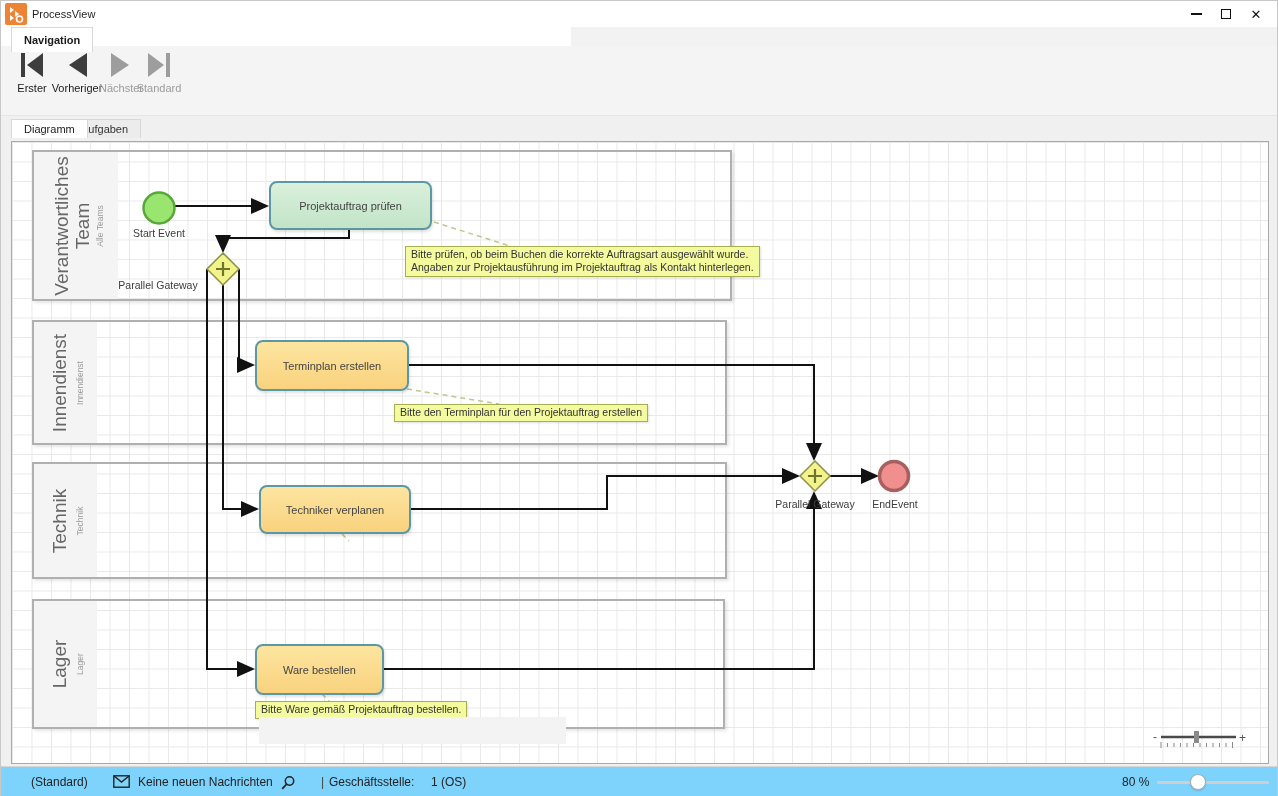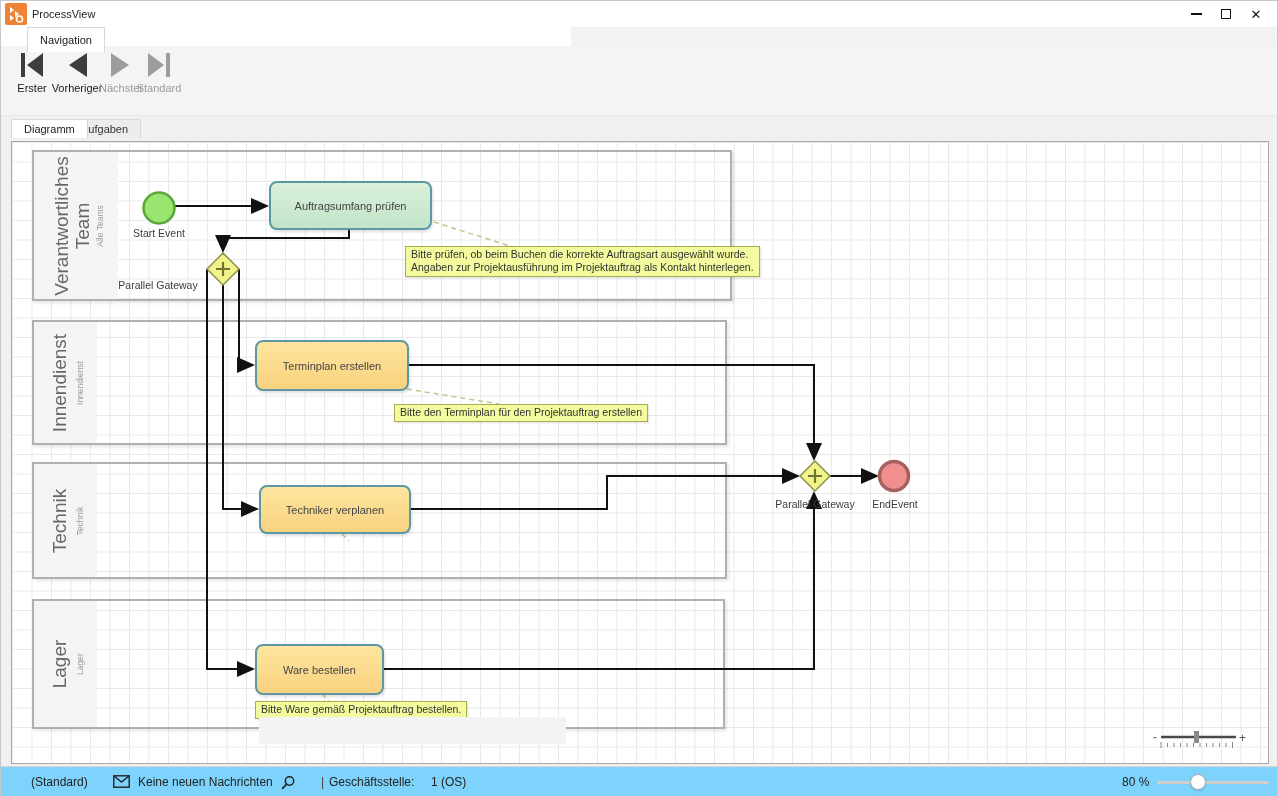--- a/index.html
+++ b/index.html
@@ -16,23 +16,23 @@
   .wbtn { position:absolute; top:0; width:30px; height:26px; display:flex; align-items:center;
     justify-content:center; color:#111; }
   #btn-min  { right:66px; } #btn-max { right:36px; } #btn-close { right:6px; }
   #btn-min span.bar { width:11px; height:2px; background:#111; display:block; }
   #btn-max span.box { width:10px; height:10px; border:1.5px solid #111; display:block; }
   #btn-close { font-size:13px; }
 
   
   #ribbon-tabrow { position:absolute; left:0; top:26px; width:100%; height:19px; background:#ffffff; }
   #ribbon-tabrow .right-shade { position:absolute; left:570px; top:0; right:0; height:19px; background:#f2f2f2; }
-  #tab-navigation { position:absolute; left:26px; top:0; height:19px; padding:12px 12px; background:#fff;
+  #tab-navigation { position:absolute; left:10px; top:0; height:19px; padding:12px 12px; background:#fff;
     border:1px solid #d8d8d8; border-bottom:none; font-size:11px; color:#1a1a1a;
-    display:flex; align-items:center; z-index:2; }
+    display:flex; align-items:center; z-index:2;font-weight:bold; }
   #ribbon-body { position:absolute; left:0; top:45px; width:100%; height:70px; background:#f4f4f4;
     border-bottom:1px solid #e6e6e6; }
   .rbtn { position:absolute; top:3px; height:60px; display:flex; flex-direction:column;
     align-items:center; justify-content:flex-start; }
   .rbtn svg { width:30px; height:28px; margin-top:2px; }
   .rbtn .lbl { font-size:11px; margin-top:3px; color:#1a1a1a; }
   .rbtn.disabled .lbl { color:#9b9b9b; }
   #rbtn-first { left:10px; width:42px; }
   #rbtn-prev  { left:52px; width:48px; }
   #rbtn-next  { left:100px; width:40px; }
@@ -266,21 +266,21 @@
           <line x1="1188" y1="601" x2="1188" y2="605"></line>
             <line x1="1194.5" y1="601" x2="1194.5" y2="605"></line>
           <line x1="1201" y1="601" x2="1201" y2="605"></line>
             <line x1="1207.5" y1="601" x2="1207.5" y2="605"></line>
           <line x1="1214" y1="601" x2="1214" y2="605"></line>
             <line x1="1220.5" y1="600" x2="1220.5" y2="606"></line>
         </g>
       </g>
     </svg>
 
-    <div class="task green" id="task-1">Auftragsumfang prüfen</div>
+    <div class="task green" id="task-1">Projektauftrag prüfen</div>
     <div class="task orange" id="task-2">Terminplan erstellen</div>
     <div class="task orange" id="task-3">Techniker verplanen</div>
     <div class="task orange" id="task-4">Ware bestellen</div>
 
     <div class="note" id="note-1">
       <div>Bitte prüfen, ob beim Buchen die korrekte Auftragsart ausgewählt wurde.</div>
       <div>Angaben zur Projektausführung im Projektauftrag als Kontakt hinterlegen.</div>
     </div>
     <div class="note" id="note-2">Bitte den Terminplan für den Projektauftrag erstellen</div>
     <div class="note" id="note-4">Bitte Ware gemäß Projektauftrag bestellen.</div>

